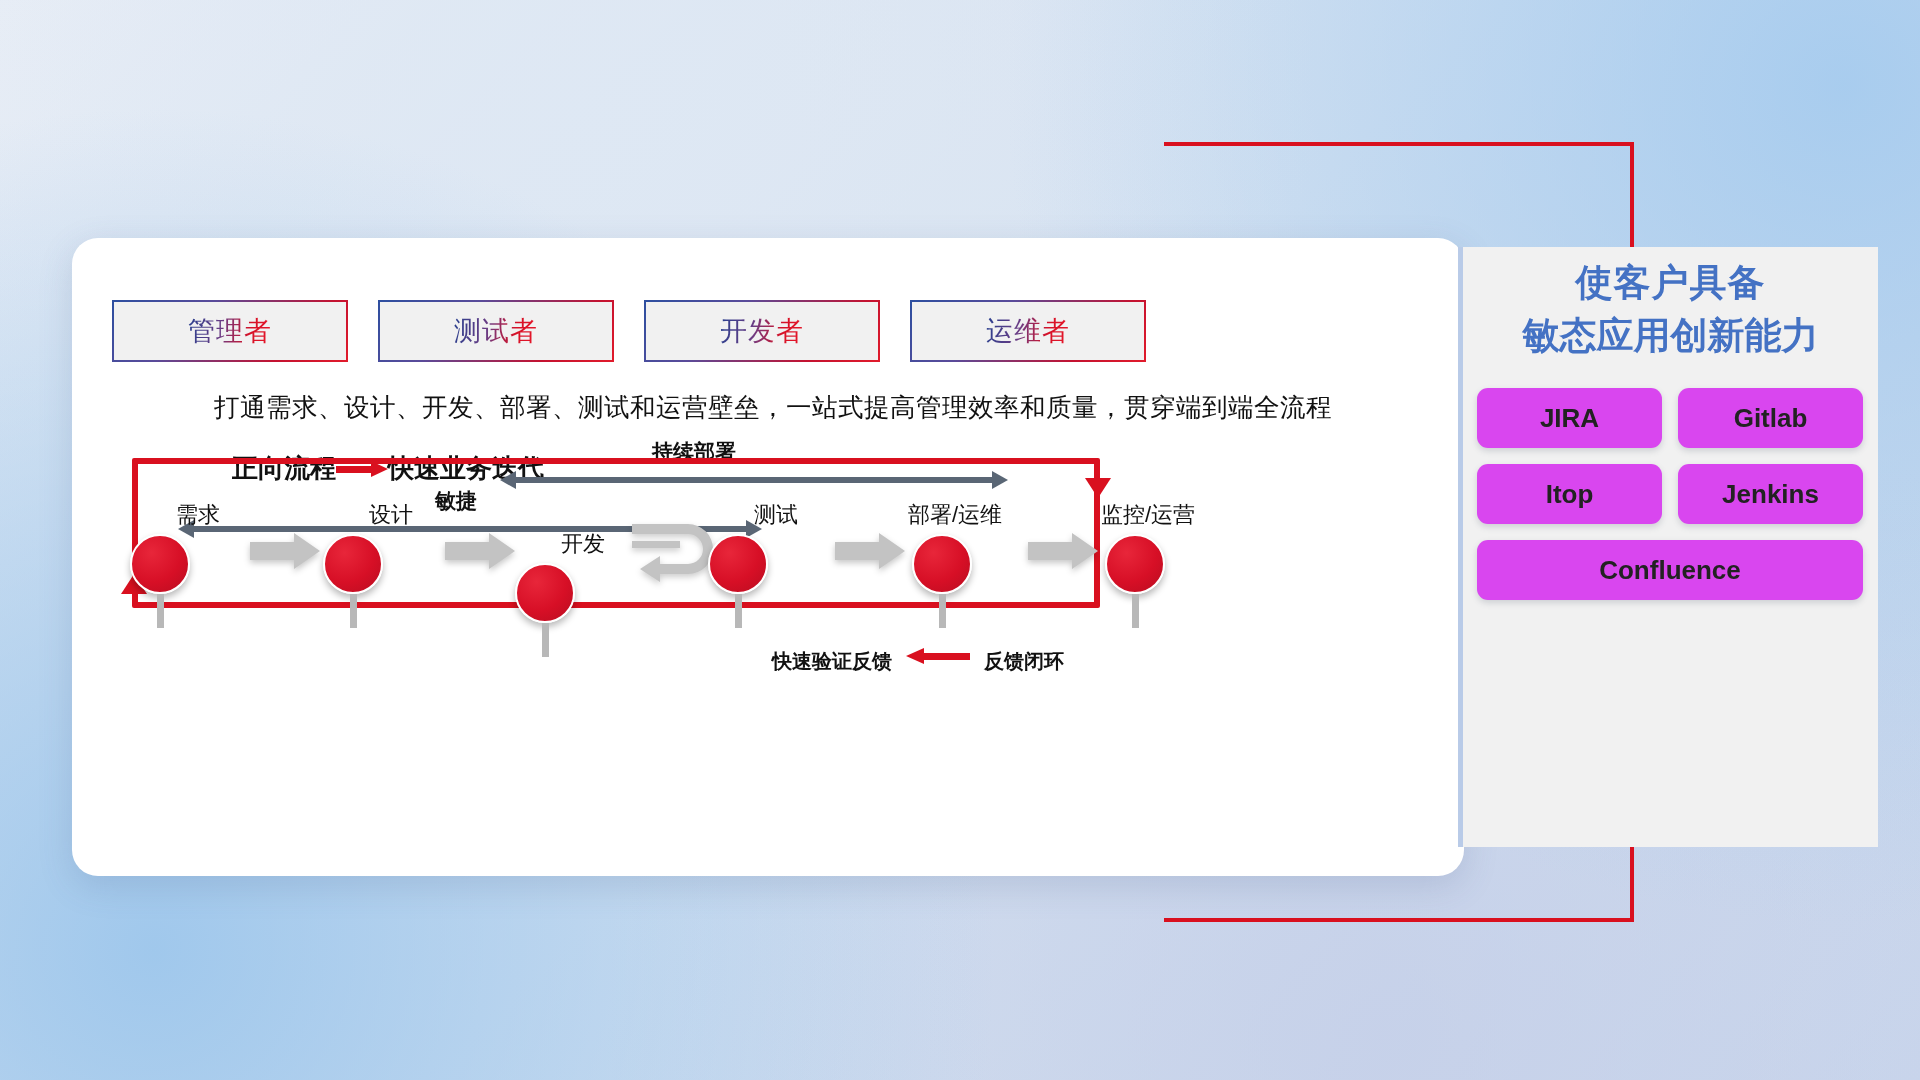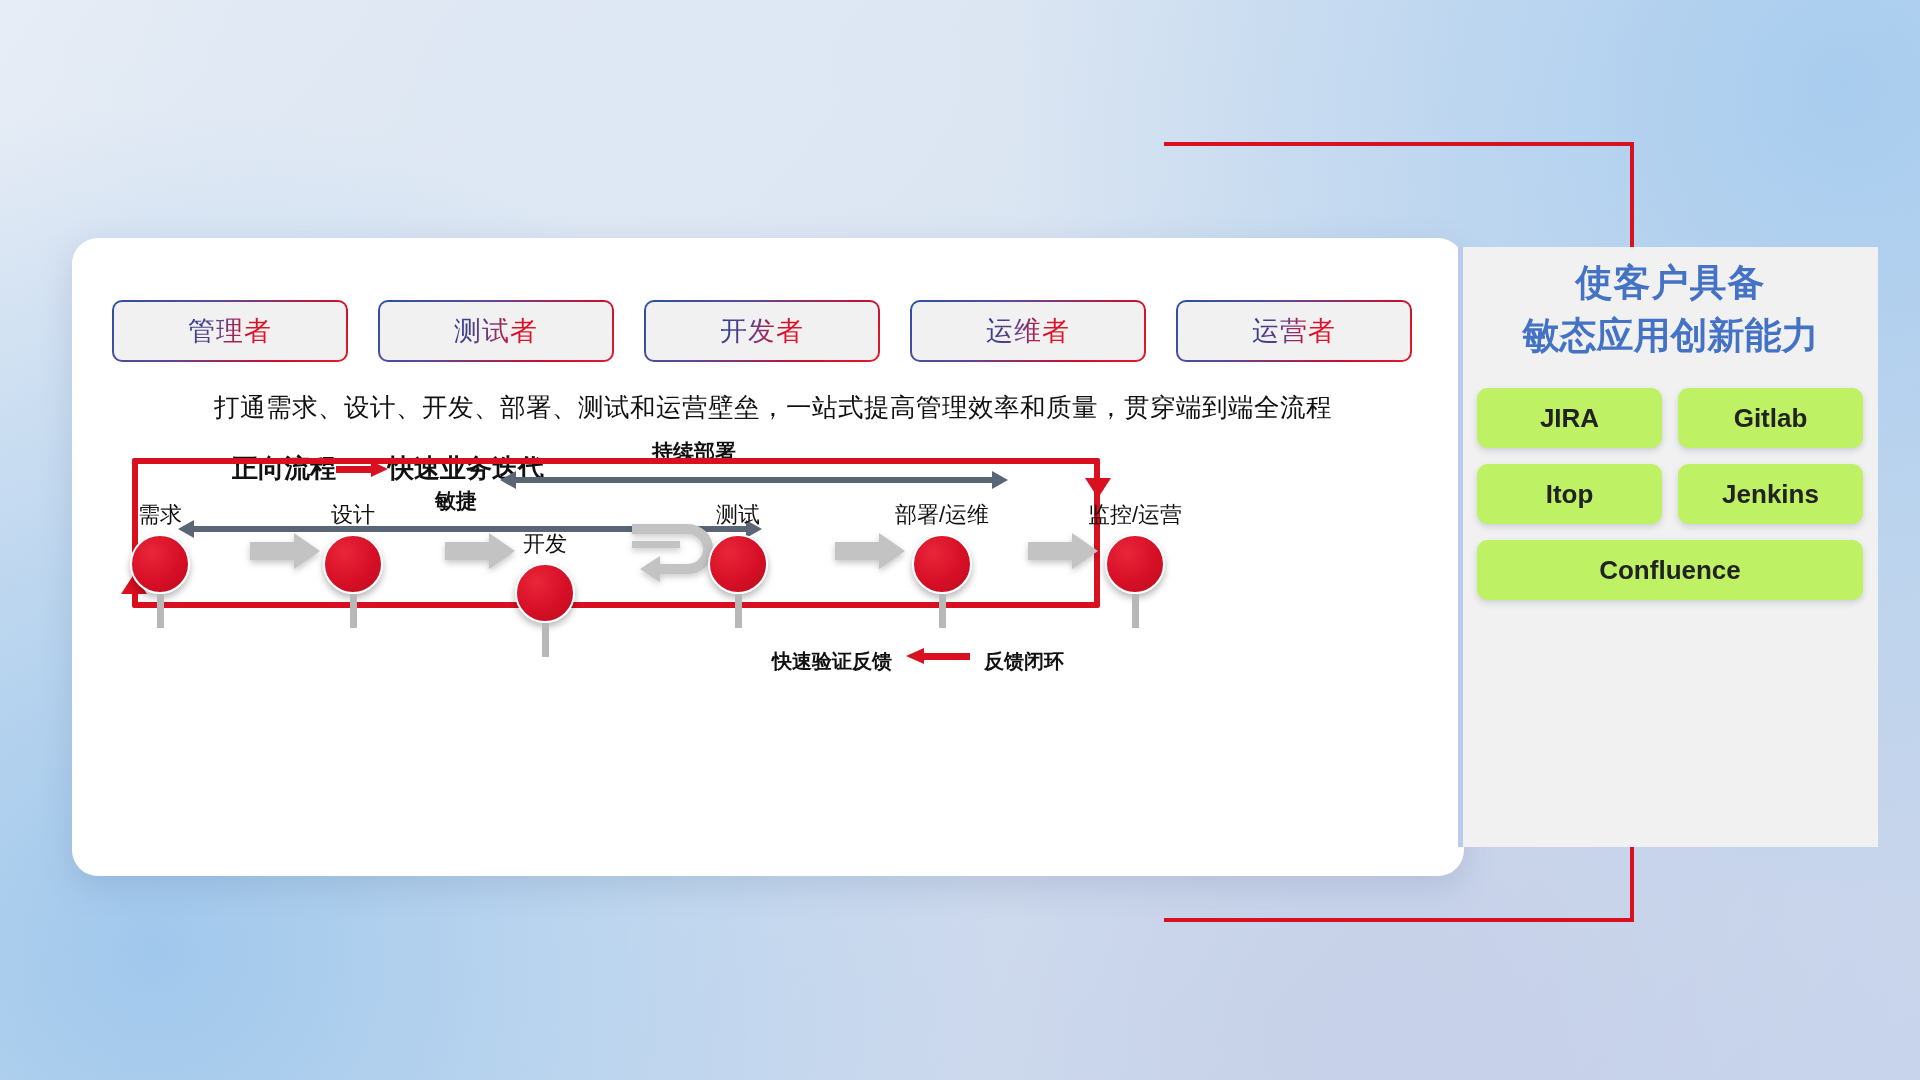--- a/index.html
+++ b/index.html
@@ -36,21 +36,21 @@
     box-shadow: 0 10px 34px rgba(70,95,140,0.18);
     z-index: 3;
   }
 
   
   .roles { position: absolute; left: 40px; top: 62px; display: flex; gap: 30px; }
   .role-box {
     width: 236px; height: 62px;
     background: #f1f1f1;
     border: 2px solid transparent;
-    border-radius: 10px;
+    border-radius: 0;
     display: flex; align-items: center; justify-content: center;
     position: relative;
     background-image:
       linear-gradient(#f1f1f1, #f1f1f1),
       linear-gradient(135deg, #2d4fa0 0%, #5a4b9a 35%, #c41230 75%, #e11b2b 100%);
     background-origin: border-box;
     background-clip: padding-box, border-box;
   }
   .role-label {
     font-size: 27px; font-weight: 500; letter-spacing: 1px;
@@ -119,21 +119,21 @@
     border-top: 20px solid #d9101f; z-index: 5;
   }
   .loop-arrow-up {
     position: absolute; left: 49px; top: 336px;
     border-left: 13px solid transparent; border-right: 13px solid transparent;
     border-bottom: 20px solid #d9101f; z-index: 5;
   }
 
   
   .pipeline { position: absolute; left: 28px; top: 262px; width: 1130px; height: 120px; z-index: 6; }
-  .stage-node { position: absolute; width: 120px; text-align: center; }
+  .stage-node { position: absolute; width: 120px; text-align: right; }
   .stage-name {
     font-size: 22px; font-weight: 500; color: #111; white-space: nowrap;
     margin-bottom: 4px;
   }
   .stage-dot {
     width: 60px; height: 60px; border-radius: 50%;
     background: radial-gradient(circle at 35% 30%, #e8263a 0%, #d70f26 55%, #b80d20 100%);
     border: 2px solid #ffffff;
     box-shadow: 0 4px 7px rgba(0,0,0,0.28);
     margin: 0 auto;
@@ -178,21 +178,21 @@
     margin-top: 10px; text-align: center;
     font-size: 37px; font-weight: bold; color: #4472c4; line-height: 1.42;
     letter-spacing: 1px;
   }
   .panel-title .t2 { letter-spacing: 0px; }
   .tools {
     margin: 26px 14px 0 14px;
     display: flex; flex-wrap: wrap; gap: 16px 16px;
   }
   .tool {
-    background: #bef264; border-radius: 11px;
+    background: #d946ef; border-radius: 11px;
     height: 60px; flex: 0 0 185px;
     display: flex; align-items: center; justify-content: center;
     font-size: 26px; font-weight: bold; color: #222;
     box-shadow: 0 3px 6px rgba(80,90,110,0.22);
   }
   .tool.wide { flex: 0 0 386px; }
 </style>
 </head>
 <body>
 
@@ -207,23 +207,20 @@
         <span class="role-label">管理者</span>
       </div>
       <div class="role-box">
         <span class="role-label">测试者</span>
       </div>
       <div class="role-box">
         <span class="role-label">开发者</span>
       </div>
       <div class="role-box">
         <span class="role-label">运维者</span>
-      </div>
-      <div class="role-box">
-        <span class="role-label">运营者</span>
       </div>
     </div>
 
     <div class="desc">打通需求、设计、开发、部署、测试和运营壁垒，一站式提高管理效率和质量，贯穿端到端全流程</div>
 
     <div class="legend-fwd">
       <span>正向流程</span>
       <span class="legend-arrow-r"></span>
       <span>快速业务迭代</span>
     </div>

